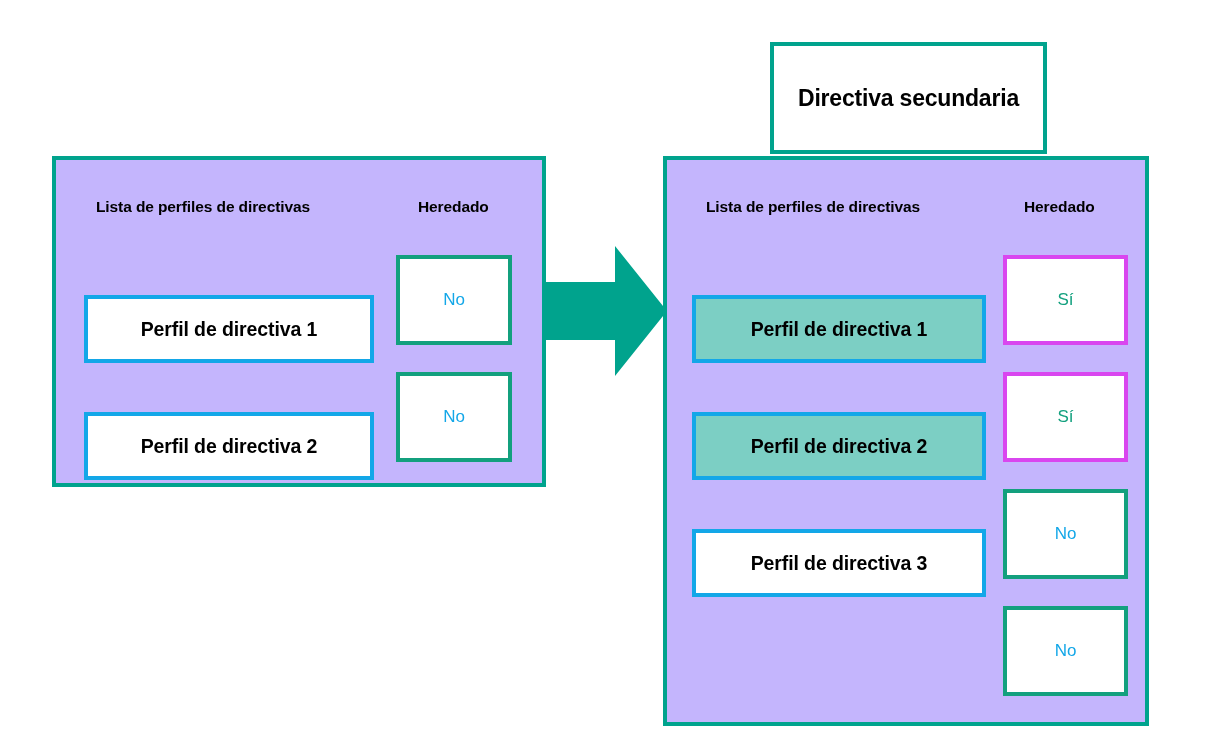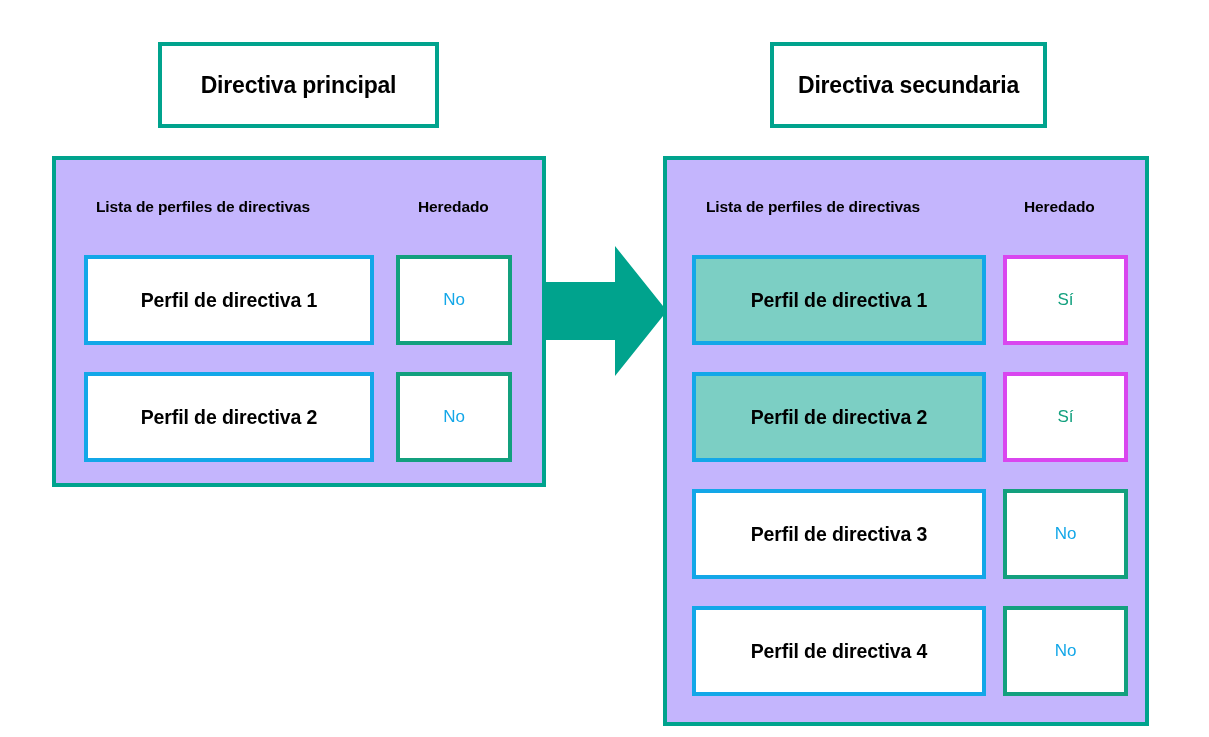--- a/index.html
+++ b/index.html
@@ -33,21 +33,21 @@
     justify-content: center;
   }
   .title-box .title-text {
     font-size: 23px;
     font-weight: bold;
     color: #000000;
     letter-spacing: -0.2px;
     white-space: nowrap;
   }
   #title-primary   { left: 158px; top: 42px; width: 281px; height: 86px; }
-  #title-secondary { left: 770px; top: 42px; width: 277px; height: 86px; }
+  #title-secondary { left: 770px; top: 42px; width: 277px; height: 112px; }
 
   
   .panel {
     position: absolute;
     box-sizing: border-box;
     border: 4px solid #00a38d;
     background: #c4b5fd;
   }
   #panel-primary   { left: 52px;  top: 156px; width: 494px; height: 331px; }
   #panel-secondary { left: 663px; top: 156px; width: 486px; height: 570px; }
@@ -71,21 +71,22 @@
   }
 
   .profile-box {
     position: absolute;
     box-sizing: border-box;
     border: 4px solid #13a7e8;
     background: #ffffff;
     display: flex;
     align-items: center;
     justify-content: center;
-    height: 90px;
+    height: 68px;
+    margin-top: 40px;
   }
   .profile-box.highlight {
     background: #7ccfc4;
   }
   .profile-box .profile-text {
     font-size: 19.5px;
     font-weight: bold;
     color: #000000;
     white-space: nowrap;
     letter-spacing: -0.1px;
@@ -117,23 +118,20 @@
     top: 246px;
     width: 124px;
     height: 130px;
   }
 </style>
 </head>
 <body>
 
 <div class="stage">
 
-  <div class="title-box" id="title-primary">
-    <span class="title-text">Directiva principal</span>
-  </div>
 
   <div class="title-box" id="title-secondary">
     <span class="title-text">Directiva secundaria</span>
   </div>
 
   <div class="panel" id="panel-primary">
 
     <div class="col-header" style="left:40px; top:38px;">Lista de perfiles de directivas</div>
     <div class="col-header" style="left:362px; top:38px;">Heredado</div>
 
@@ -187,23 +185,20 @@
     <div class="row" style="top:329px;">
       <div class="profile-box" style="left:25px; width:294px;">
         <span class="profile-text">Perfil de directiva 3</span>
       </div>
       <div class="inherit-box border-teal" style="left:336px; width:125px;">
         <span class="inherit-text val-no">No</span>
       </div>
     </div>
 
     <div class="row" style="top:446px;">
-      <div class="profile-box" style="left:25px; width:294px;">
-        <span class="profile-text">Perfil de directiva 4</span>
-      </div>
       <div class="inherit-box border-teal" style="left:336px; width:125px;">
         <span class="inherit-text val-no">No</span>
       </div>
     </div>
 
   </div>
 
 </div>
 
 </body></html>

